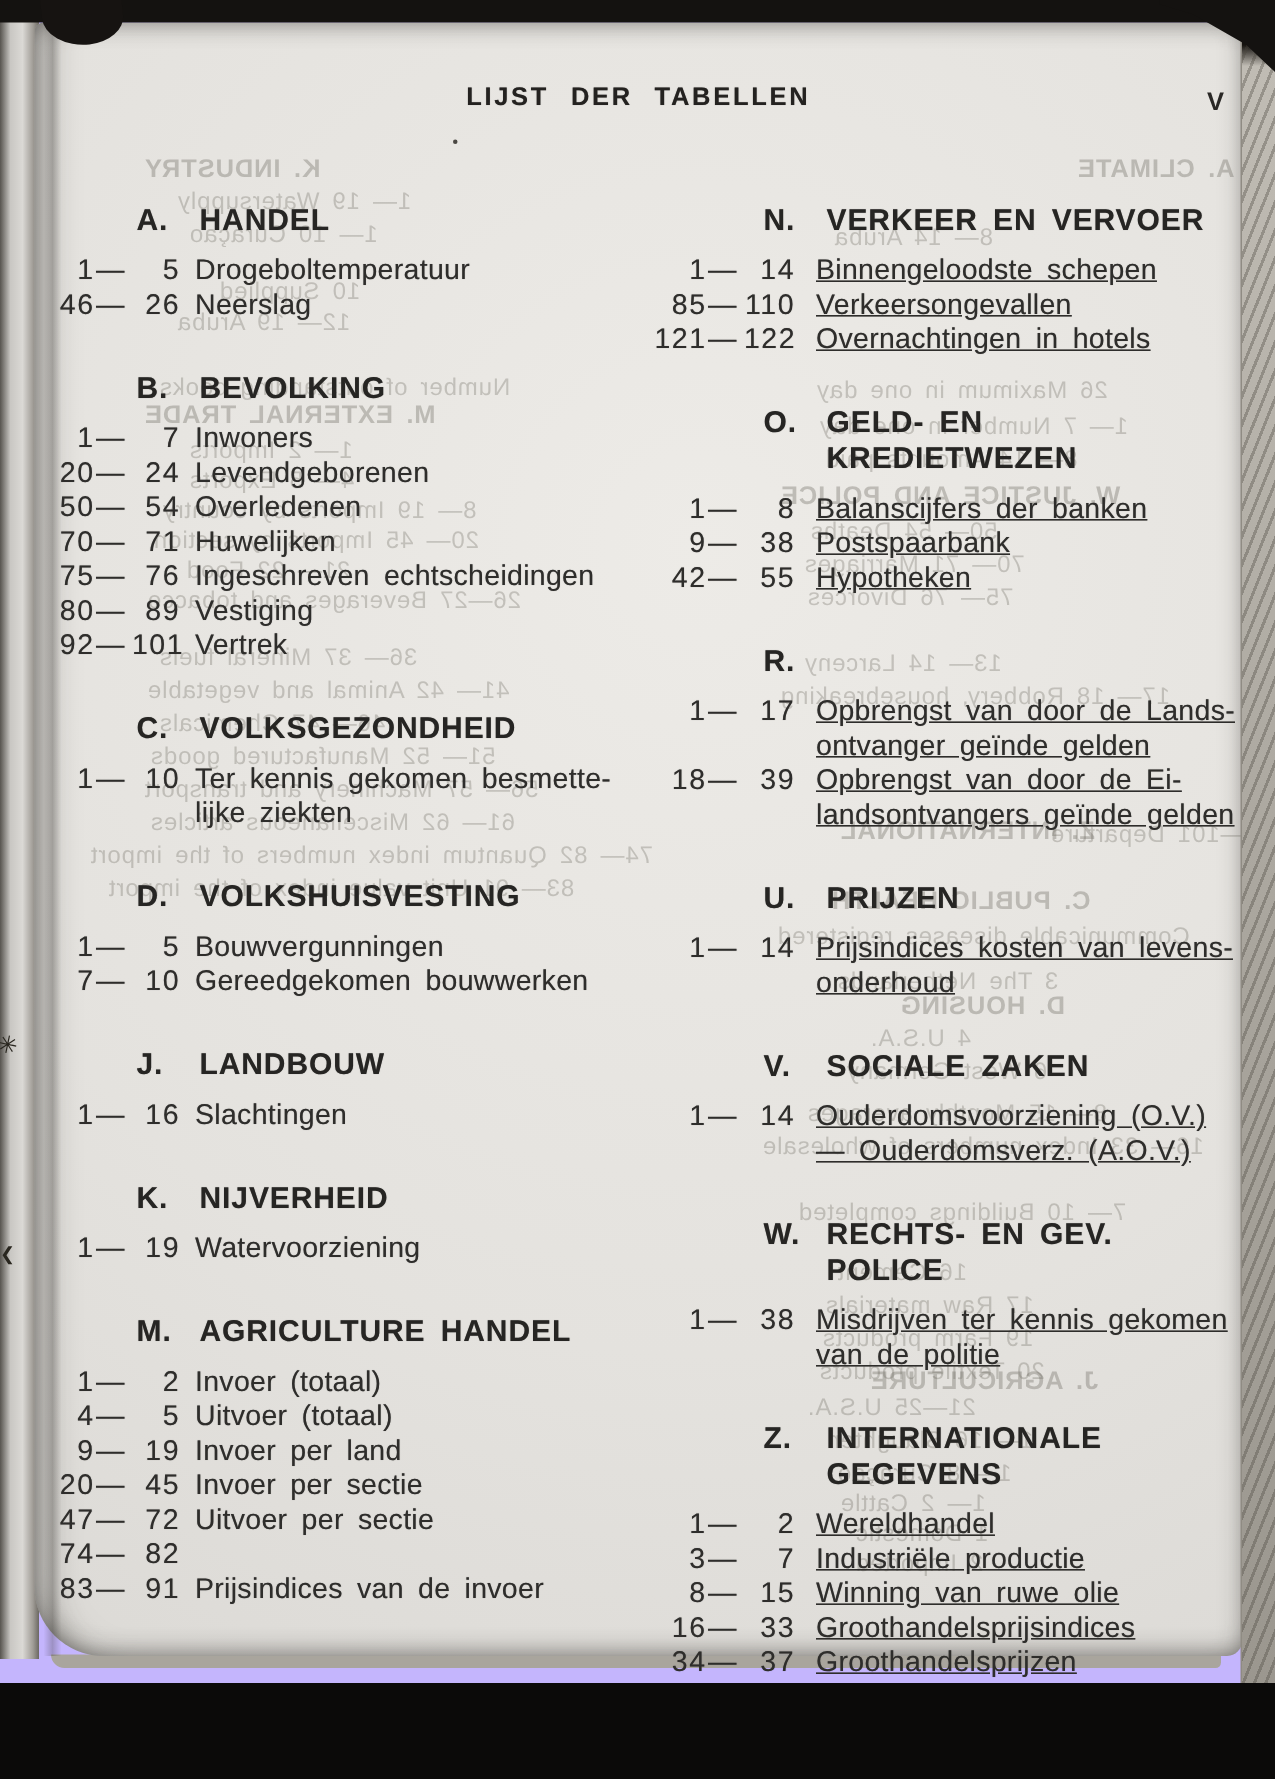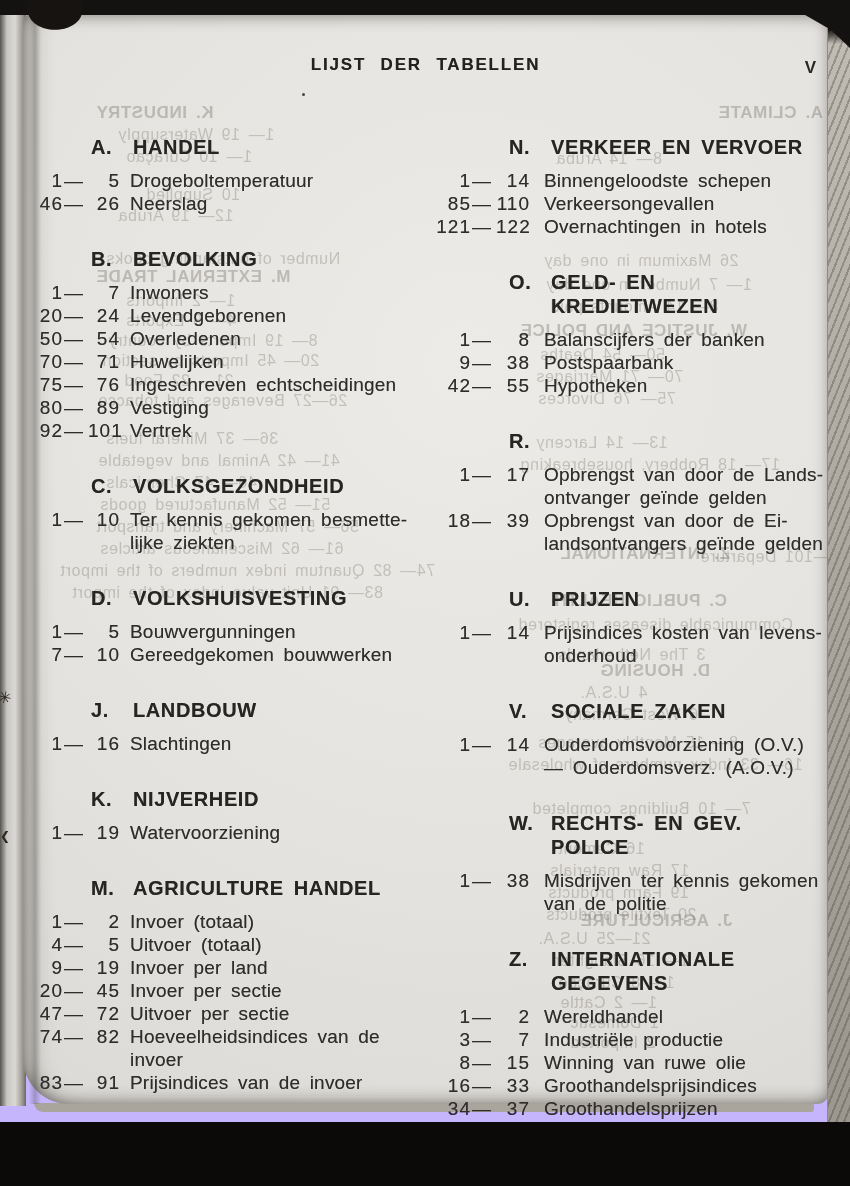--- a/index.html
+++ b/index.html
@@ -68,21 +68,21 @@
   .col-left .sec-id{margin-left:64px; width:42px; flex:none;}
   .col-right .sec-id{margin-left:76px; width:42px; flex:none;}
   .sec-title{flex:1;}
   .entry{display:flex; align-items:flex-start;}
   .from{flex:none; text-align:right; letter-spacing:1px;}
   .col-left .from{width:36px;} .col-right .from{width:38px;}
   .dash{flex:none; width:24px; text-align:left; padding-left:1px;}
   .to{flex:none; text-align:right; letter-spacing:1px;}
   .col-left .to{width:32px;} .col-right .to{width:34px;}
   .label{flex:1;}
-  .col-left .label{margin-left:10px;} .col-right .label{margin-left:14px;}
+  .col-left .label{margin-left:10px;} .col-right .label{margin-left:14px;text-decoration:underline;}
   .lline{white-space:nowrap;}
   
   .ghost{
     position:absolute; transform:scaleX(-1); transform-origin:center;
     color:rgba(104,99,90,.30); font-size:16px; line-height:18px;
     letter-spacing:.6px; word-spacing:3px; white-space:nowrap; pointer-events:none;
   }
   .ghost.b{font-weight:700; font-size:17px; color:rgba(104,99,90,.34);}
   .speck{position:absolute; border-radius:50%; background:#4a4742;}
   .edge-mark{position:absolute; color:#29261f; font-size:16px; line-height:16px;}
@@ -377,24 +377,20 @@
     <span class="to">72</span>
     <span class="label">
               <div class="lline">Uitvoer per sectie</div>
             </span>
   </div>
 
   <div class="entry">
     <span class="from">74</span>
     <span class="dash">—</span>
     <span class="to">82</span>
-    <span class="label">
-              <div class="lline">Hoeveelheidsindices van de</div>
-              <div class="lline">invoer</div>
-            </span>
   </div>
 
   <div class="entry">
     <span class="from">83</span>
     <span class="dash">—</span>
     <span class="to">91</span>
     <span class="label">
               <div class="lline">Prijsindices van de invoer</div>
             </span>
   </div>

